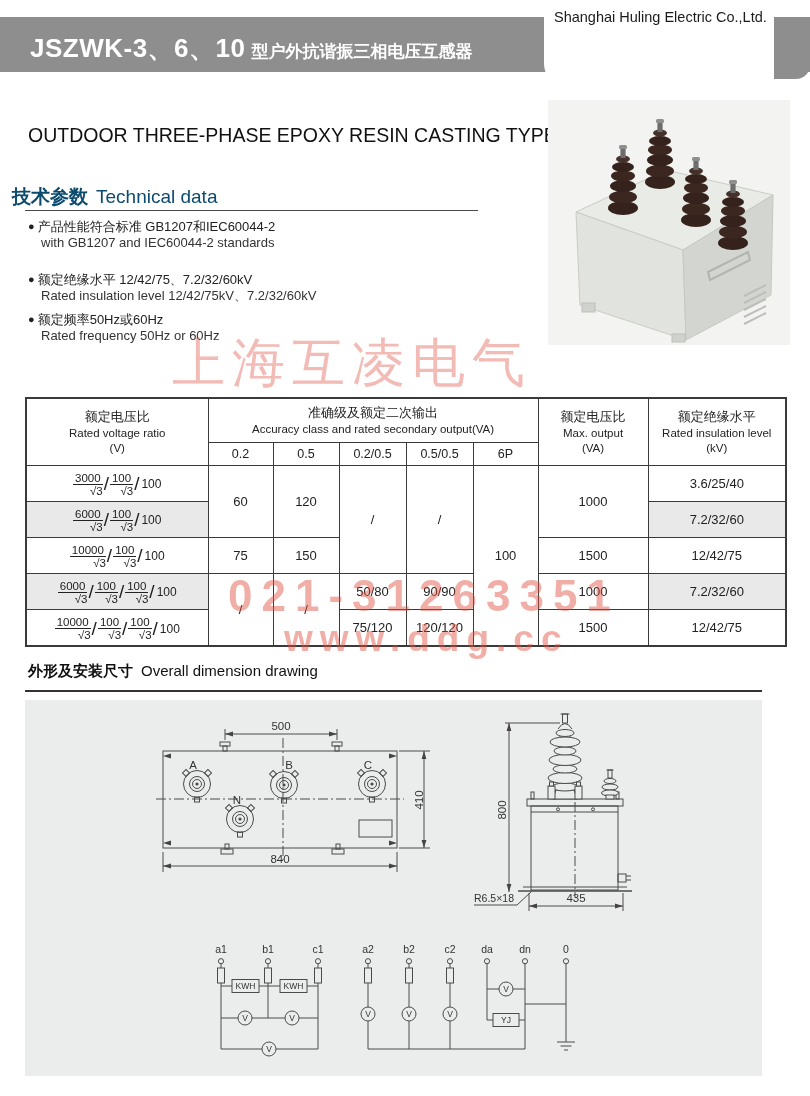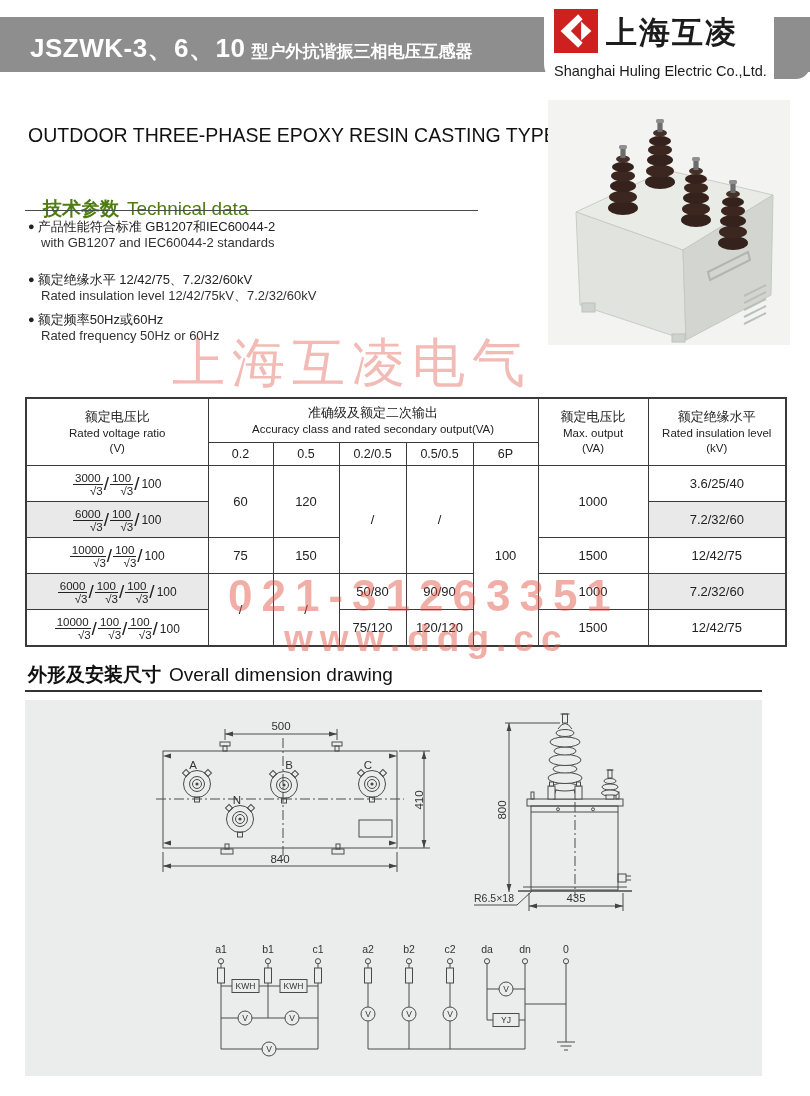--- a/index.html
+++ b/index.html
@@ -15,21 +15,21 @@
   .band-cap{position:absolute;left:770px;top:17px;width:40px;height:62px;background:var(--band-gray,#8e8e8e);
             border-radius:0 0 14px 0;z-index:1;}
   .logo-card{position:absolute;left:544px;top:0;width:230px;height:86px;background:#fff;
              border-radius:0 0 0 22px;z-index:2;padding:6px 0 0 10px;box-sizing:border-box;}
   .logo-row{display:flex;align-items:center;gap:8px;}
   .brand-cn{font-size:31px;font-weight:600;color:#1c1c1c;letter-spacing:2px;}
   .brand-en{font-size:14.5px;color:#1b1b1b;margin-top:3px;}
   
   .intro-cn{position:absolute;left:28px;top:99px;font-size:19px;font-weight:600;letter-spacing:1.5px;color:#111;}
   .intro-en{position:absolute;left:28px;top:124px;font-size:19.5px;font-weight:500;color:#111;}
-  .tech-head{position:absolute;left:43px;top:184px;font-size:19px;font-weight:600;color:#4d7c0f;margin-top:12px;}
+  .tech-head{position:absolute;left:12px;top:184px;font-size:19px;font-weight:600;color:#0c4a6e;}
   .tech-head .en{font-weight:500;margin-left:8px;}
   .tech-rule{position:absolute;left:25px;top:210px;width:453px;border-top:1.5px solid #4a4a4a;}
   .bullet-item{position:absolute;left:28px;font-size:13px;line-height:1.25;}
   .b0{top:219px;} .b1{top:272px;} .b2{top:312px;}
   .bcn{color:#222;}
   .bdot{font-size:11px;margin-right:3px;vertical-align:1px;}
   .ben{color:#333;margin-left:13px;}
   
   .photo{position:absolute;left:548px;top:100px;}
   
@@ -45,21 +45,21 @@
   .spec-table tr.body{height:33px;}
   .hcn{font-size:13px;} .hen{font-size:11.5px;line-height:1.25;}
   .shade{background:var(--row-shade,#e9e9e9);}
   .ratio{display:inline-flex;align-items:center;justify-content:center;}
   .frac{display:inline-block;text-align:right;line-height:1.05;}
   .fnum{display:block;border-bottom:1px solid #222;padding:0 2px;font-size:11.5px;}
   .fden{display:block;font-size:11.5px;}
   .rslash{font-size:19px;font-weight:300;margin:0 1px;color:#222;}
   .rplain{font-size:12px;margin-left:1px;}
   
-  .dim-head{position:absolute;left:28px;top:662px;font-size:19px;font-weight:600;color:#111;z-index:2;}
+  .dim-head{position:absolute;left:28px;top:662px;font-size:15px;font-weight:600;color:#111;z-index:2;}
   .dim-head .en{font-weight:500;margin-left:8px;}
   .dim-rule{position:absolute;left:25px;top:690px;width:737px;border-top:2px solid #333;}
   .panel{position:absolute;left:25px;top:700px;width:737px;height:376px;background:var(--panel-gray,#ebedec);z-index:1;}
   .dwg{position:absolute;z-index:2;}
   .dwg text{font-size:11.5px;fill:#333;font-family:"Liberation Sans","DejaVu Sans",sans-serif;}
   .dwg text.term{font-size:10.5px;}
   .dwg text.dev{font-size:8.5px;}
 </style>
 </head>
 <body>
@@ -69,30 +69,20 @@
   <header class="band">
     <div class="band-titles">
       <div class="band-line1">
         <span class="model">JSZWK-3、6、10</span><span class="model-desc">型户外抗谐振三相电压互感器</span>
       </div>
       <div class="band-line2">OUTDOOR ANTIRESONNANCE THREE-PHASE VOLTAGE TRANSFORMER</div>
     </div>
   </header>
   <div class="band-cap"></div>
   <div class="logo-card">
-    <div class="logo-row">
-      <span>
-        <svg viewBox="0 0 60 60" width="44" height="50" aria-hidden="true">
-          <rect width="60" height="60" fill="#cf2020"></rect>
-          <polygon points="33,7 9,30 33,53 39,46 23,30 39,14" fill="#fff"></polygon>
-          <polygon points="37,17 51,30 37,43" fill="#fff"></polygon>
-        </svg>
-      </span>
-      <span class="brand-cn">上海互凌</span>
-    </div>
     <div class="brand-en">Shanghai Huling Electric Co.,Ltd.</div>
   </div>
 
   <div class="intro-en">OUTDOOR THREE-PHASE EPOXY RESIN CASTING TYPE</div>
 
   <div class="tech-head">
     <span>技术参数</span><span class="en">Technical data</span>
   </div>
   <div class="tech-rule"></div>
 

